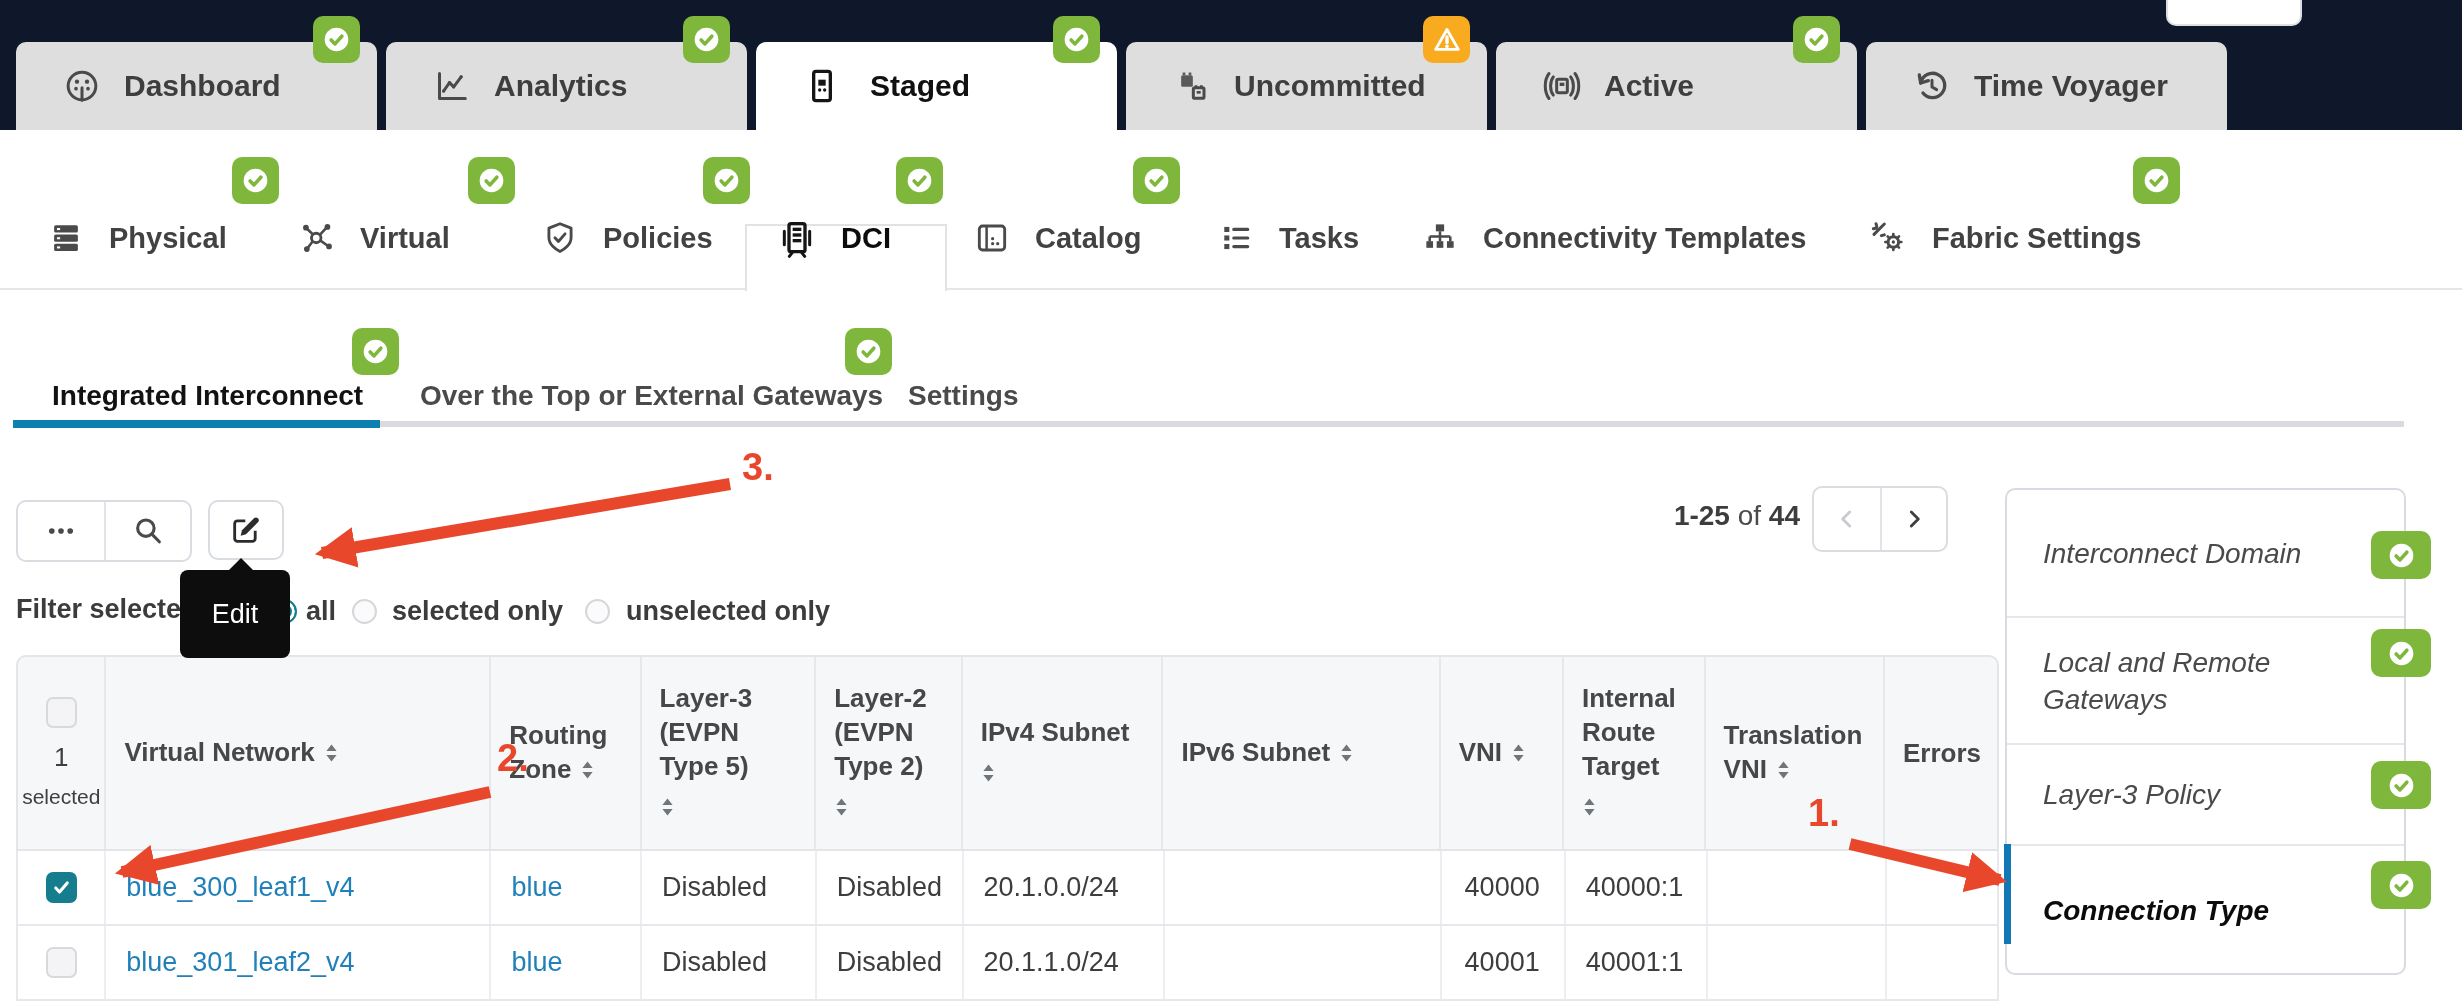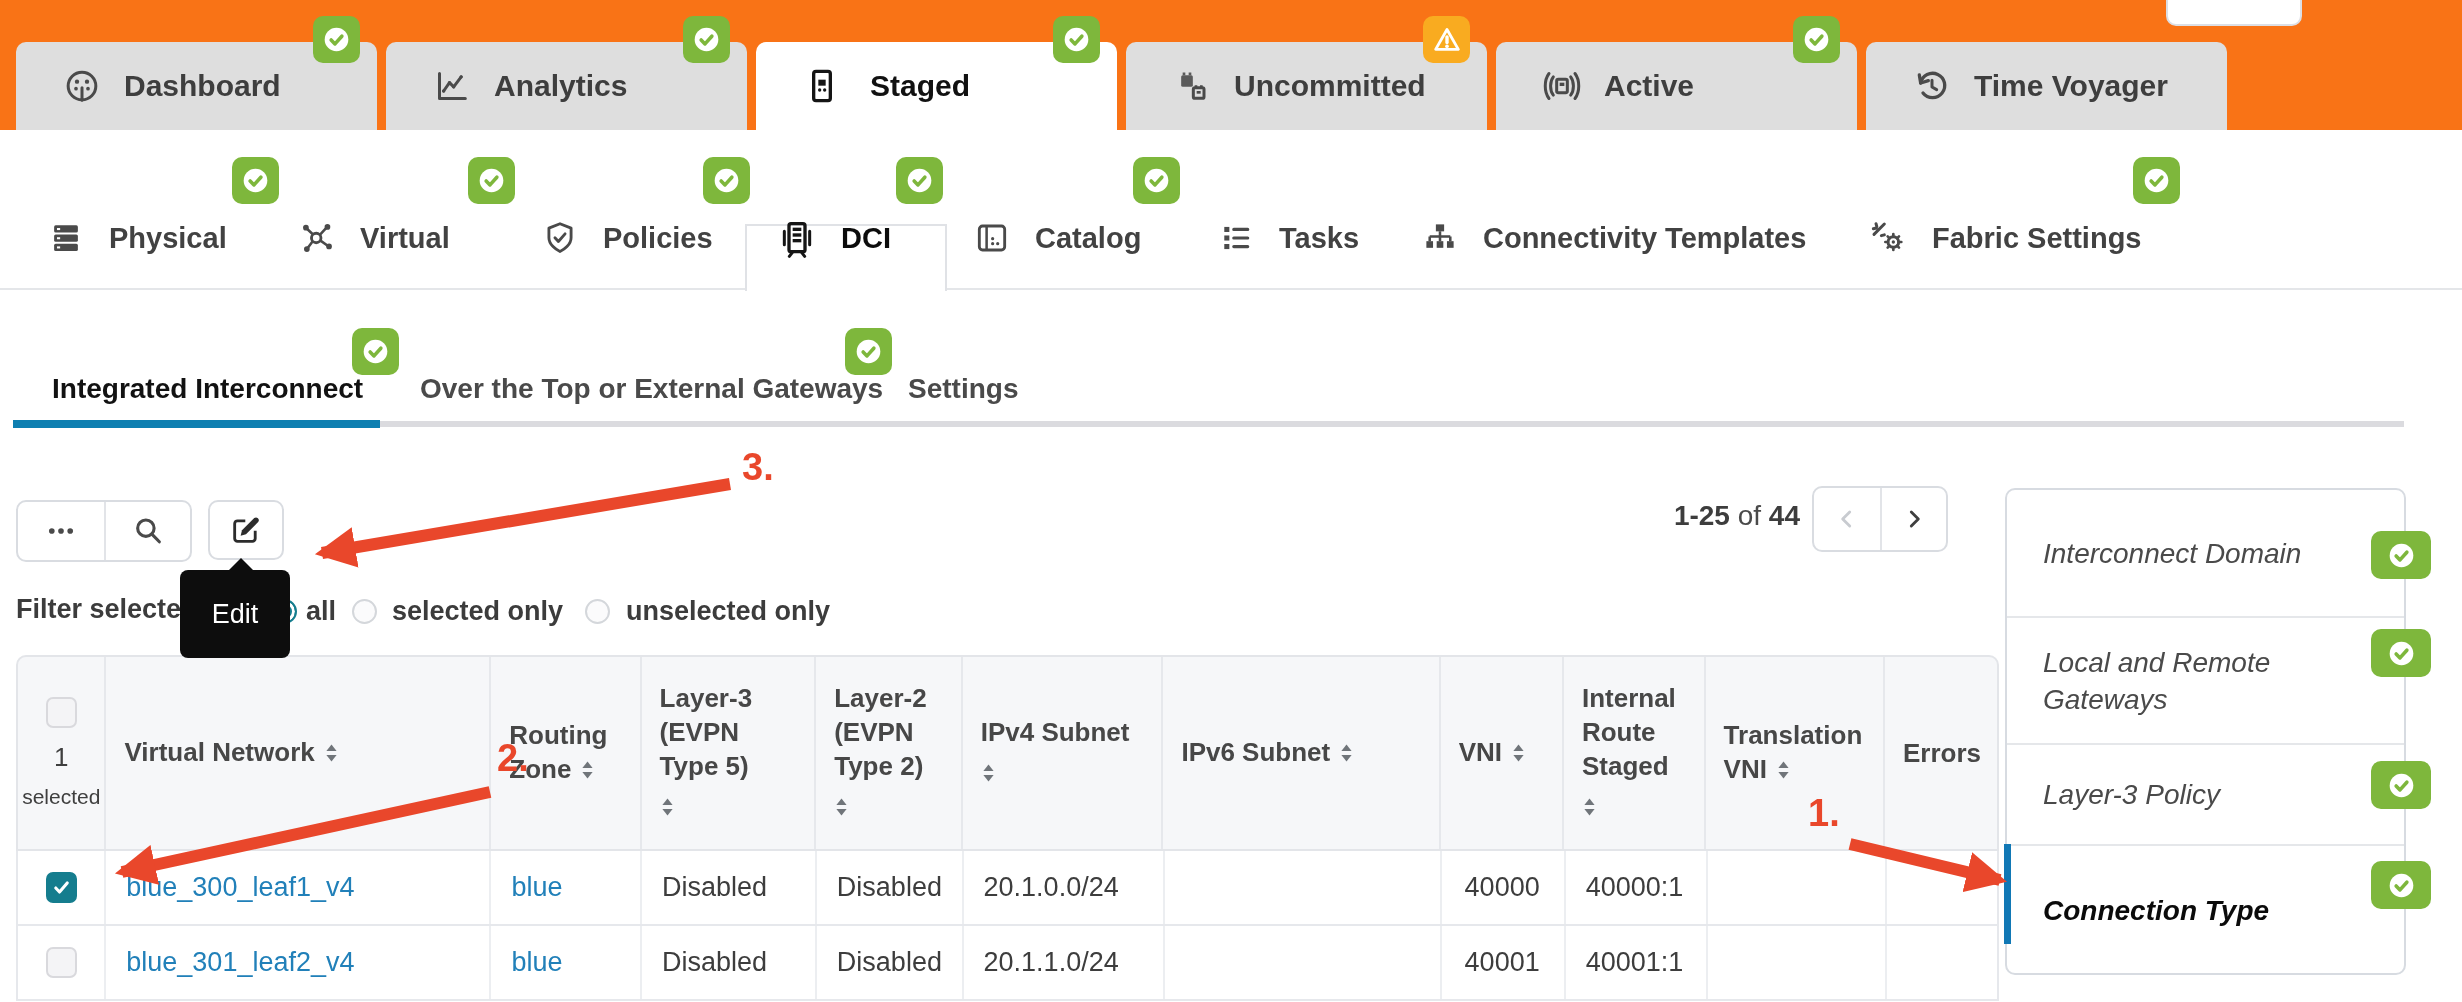--- a/index.html
+++ b/index.html
@@ -1,20 +1,20 @@
 <!DOCTYPE html>
 <html><head>
 <meta charset="utf-8">
 <style>
   * { margin:0; padding:0; box-sizing:border-box; font-family:"Liberation Sans", sans-serif; }
   html,body { width:2462px; height:1002px; }
   body { position:relative; background:#ffffff; overflow:hidden; }
 
   
-  .top-strip { position:absolute; left:0; top:0; width:2462px; height:130px; background:#f97316; }
+  .top-strip { position:absolute; left:0; top:0; width:2462px; height:130px; background:#0f172a; }
   .corner-box { position:absolute; left:2166px; top:-14px; width:136px; height:40px; background:#ffffff;
                 border:2px solid #dcdfe5; border-radius:10px; }
   .tabs { position:absolute; left:16px; top:42px; display:flex; gap:9px; }
   .tab { position:relative; width:361px; height:88px; background:#dedede; border-radius:10px 10px 0 0;
          display:flex; align-items:center; padding-left:46px; gap:22px; cursor:pointer; }
   .tab .tlabel { font-size:30px; font-weight:700; color:#3e3e3e; white-space:nowrap; }
   .tab.active { background:#ffffff;gap:28px; }
   .tab.active .tlabel { color:#111; }
   .icon svg { display:block; }
 
@@ -32,21 +32,21 @@
               cursor:pointer; z-index:3; }
   .sub-item .slabel { font-size:29px; font-weight:700; color:#424242; white-space:nowrap; }
   .sub-item.active .slabel { color:#0c0c0c; }
   .si-0{left:47px} .si-1{left:298px} .si-2{left:541px} .si-3{left:777px}
   .si-4{left:973px} .si-5{left:1217px} .si-6{left:1421px} .si-7{left:1868px}
   .sub-badge { position:absolute; top:27px; z-index:8; }
   .sb-0{left:232px} .sb-1{left:468px} .sb-2{left:703px} .sb-3{left:896px} .sb-4{left:1133px} .sb-5{left:2133px}
 
   
   .thirdnav { position:absolute; left:0; top:290px; width:2462px; height:140px; background:#ffffff; }
-  .third-item { position:absolute; top:76px; height:46px; display:flex; align-items:center; cursor:pointer; }
+  .third-item { position:absolute; top:76px; height:46px; display:flex; align-items:flex-end; cursor:pointer; }
   .third-item .slabel { font-size:28px; font-weight:700; color:#4a4a4a; white-space:nowrap; }
   .third-item.active .slabel { color:#121212; }
   .ti-0{left:52px} .ti-1{left:420px} .ti-2{left:908px}
   .third-badge { position:absolute; top:38px; z-index:8; }
   .tb-0{left:352px} .tb-1{left:845px}
   .underline-gray { position:absolute; left:13px; top:131px; width:2391px; height:6px; background:#dbdbdf; }
   .underline-blue { position:absolute; left:13px; top:130px; width:367px; height:8px; background:#0e7fb1; z-index:2; }
 
   
   .btn-group { position:absolute; display:flex; background:#fff; border:2px solid #d9dce1; border-radius:10px;
@@ -500,21 +500,21 @@
               <path d="M2.4 12h10.2L7.5 18.5z" fill="#70757a"></path>
             </svg></span></div>
     </div>
     <div class="th c-7">
       <div class="hlabel"><span>VNI</span><span class="sort"><svg width="15" height="20" viewBox="0 0 15 20">
               <path d="M7.5 1.5L12.6 8H2.4z" fill="#70757a"></path>
               <path d="M2.4 12h10.2L7.5 18.5z" fill="#70757a"></path>
             </svg></span></div>
     </div>
     <div class="th c-8 sort-block">
-      <div class="hlabel"><span>Internal Route Staged</span><span class="sort"><svg width="15" height="20" viewBox="0 0 15 20">
+      <div class="hlabel"><span>Internal Route Target</span><span class="sort"><svg width="15" height="20" viewBox="0 0 15 20">
               <path d="M7.5 1.5L12.6 8H2.4z" fill="#70757a"></path>
               <path d="M2.4 12h10.2L7.5 18.5z" fill="#70757a"></path>
             </svg></span></div>
     </div>
     <div class="th c-9">
       <div class="hlabel"><span>Translation VNI</span><span class="sort"><svg width="15" height="20" viewBox="0 0 15 20">
               <path d="M7.5 1.5L12.6 8H2.4z" fill="#70757a"></path>
               <path d="M2.4 12h10.2L7.5 18.5z" fill="#70757a"></path>
             </svg></span></div>
     </div>

